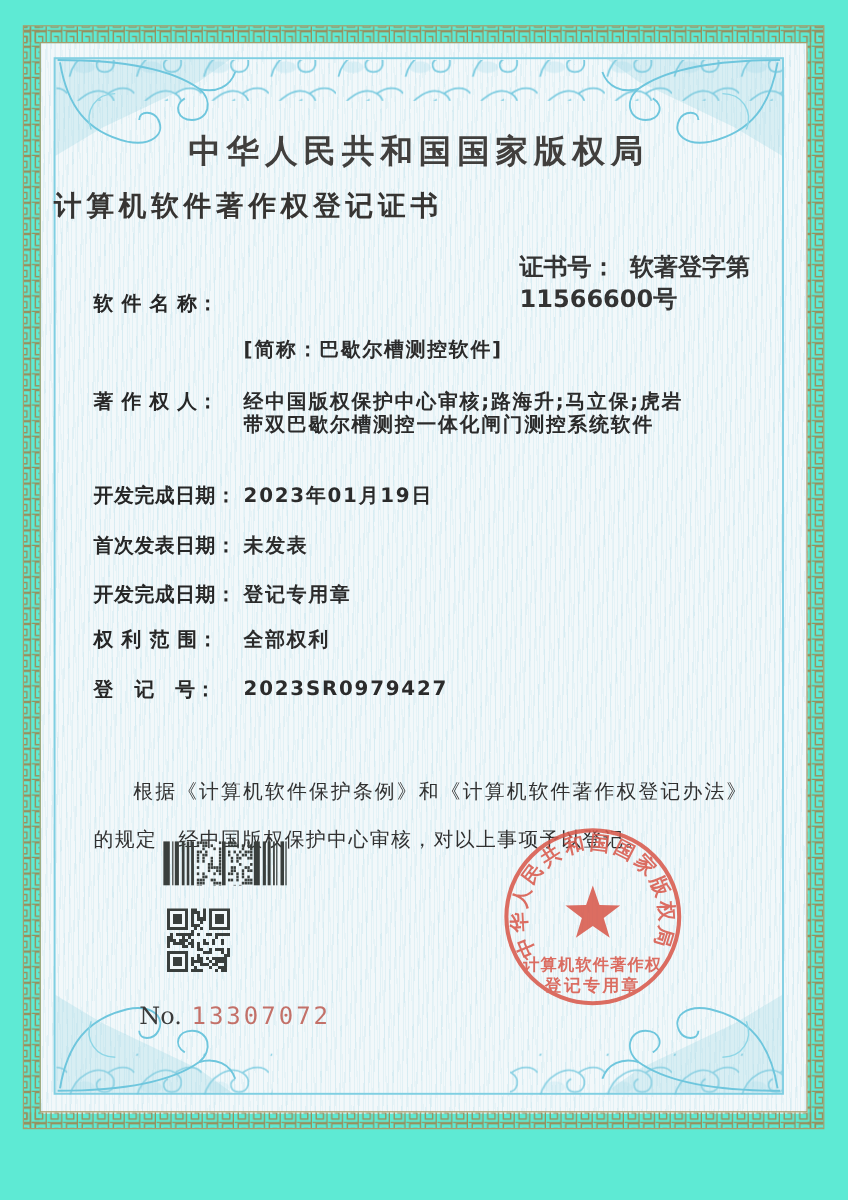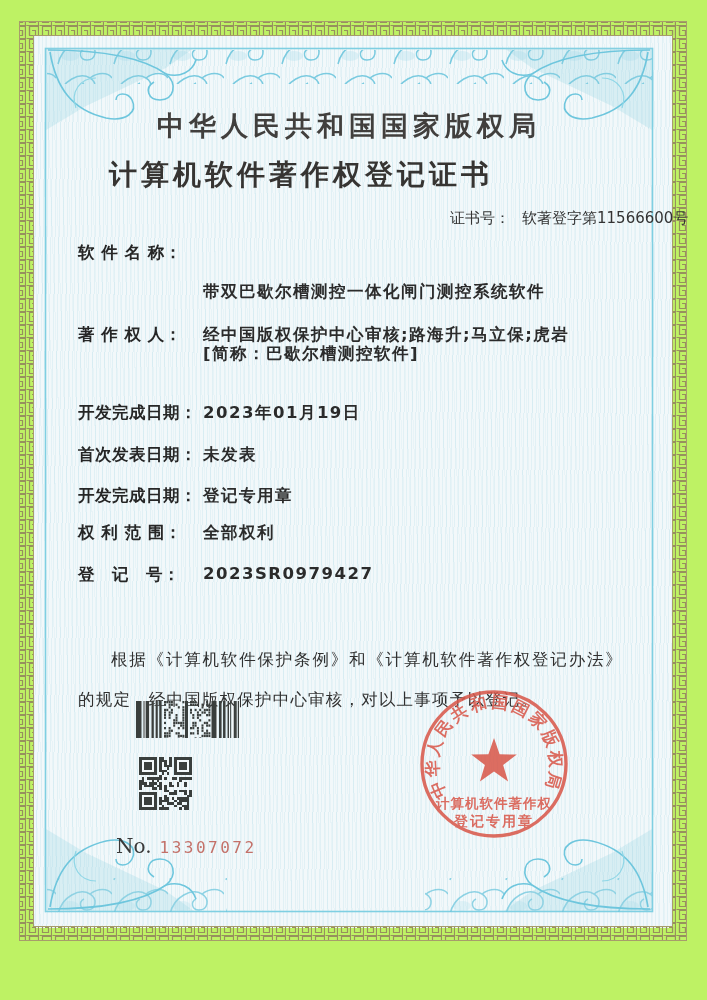--- a/index.html
+++ b/index.html
@@ -1,41 +1,41 @@
 <!DOCTYPE html>
 <html><head>
 <meta charset="utf-8">
 <style>
   html,body{margin:0;padding:0;background:#e9e9e9;}
-  .page{position:relative;width:707px;height:1000px;background:#bef264;overflow:hidden;
+  .page{position:relative;width:707px;height:1000px;background:#5eead4;overflow:hidden;
         font-family:"DejaVu Sans","Liberation Sans",sans-serif;color:#2a2a2a;}
   
   .texture{position:absolute;left:34px;top:36px;width:639px;height:892px;
     background-color:#f2f8fa;
     background-image:
       repeating-linear-gradient(91deg, rgba(120,195,215,.14) 0 1px, rgba(255,255,255,0) 1px 4px),
       repeating-linear-gradient(88deg, rgba(120,195,215,.09) 0 1px, rgba(255,255,255,0) 1px 6px);
   }
   svg.frame{position:absolute;left:0;top:0;pointer-events:none;}
   .content{position:absolute;left:0;top:0;width:707px;height:1000px;}
   .authority{position:absolute;left:45px;top:108px;width:608px;text-align:center;
     font-size:27px;font-weight:bold;letter-spacing:5px;color:#413f3d;}
-  .cert-title{position:absolute;left:45px;top:156px;width:512px;text-align:center;
-    font-size:28px;font-weight:bold;letter-spacing:4px;color:#363432;}
-  .cert-no{position:absolute;left:433px;top:209px;font-size:15px;font-weight:normal;color:#333;margin-left:17px;}
+  .cert-title{position:absolute;left:45px;top:156px;width:512px;
+    font-size:23px;font-weight:bold;letter-spacing:4px;color:#363432;}
+  .cert-no{position:absolute;left:433px;top:209px;font-size:20px;font-weight:bold;color:#333;}
   .cert-no .lbl{margin-right:12px;}
   .row{position:absolute;left:78px;font-size:16.5px;font-weight:bold;}
   .row .lbl{position:absolute;left:0;top:0;white-space:pre;letter-spacing:.5px;color:#262626;}
   .row .val{position:absolute;left:125px;top:0;white-space:pre;letter-spacing:1.5px;color:#2b2b2b;width:460px;}
   .row .val .vline{line-height:24px;}
   .statement{position:absolute;left:78px;top:640px;width:545px;font-size:16.5px;color:#303030;
     line-height:40px;letter-spacing:1.2px;text-indent:2em;text-align:justify;}
   .footer-no{position:absolute;left:116px;top:834px;}
   .footer-no .no-lbl{font-family:"DejaVu Serif","Liberation Serif",serif;font-size:20px;color:#3a3a3a;}
-  .footer-no .no-val{font-family:"DejaVu Sans Mono","Liberation Mono",monospace;font-size:16px;
+  .footer-no .no-val{font-family:"DejaVu Sans Mono","Liberation Mono",monospace;font-size:20px;
     color:#bc5a50;letter-spacing:2.5px;opacity:.85;margin-left:8px;}
   .issue-date{position:absolute;left:424px;top:839px;font-size:17.5px;font-weight:bold;
     letter-spacing:.5px;color:#222;}
   .graphic{position:absolute;}
 </style>
 </head>
 <body>
 
 <div class="page">
 
@@ -85,22 +85,22 @@
     <div class="authority">中华人民共和国国家版权局</div>
     <div class="cert-title">计算机软件著作权登记证书</div>
 
     <div class="cert-no">
       <span class="lbl">证书号：</span><span class="val">软著登字第11566600号</span>
     </div>
 
     <div class="row" style="top:242px">
       <span class="lbl">软 件 名 称：</span>
       <span class="val">
+        <div class="vline">[简称：巴歇尔槽测控软件]</div>
         <div class="vline">带双巴歇尔槽测控一体化闸门测控系统软件</div>
-        <div class="vline">[简称：巴歇尔槽测控软件]</div>
       </span>
     </div>
     <div class="row" style="top:324px">
       <span class="lbl">著 作 权 人：</span>
       <span class="val">经中国版权保护中心审核;路海升;马立保;虎岩</span>
     </div>
     <div class="row" style="top:402px">
       <span class="lbl">开发完成日期：</span>
       <span class="val">2023年01月19日</span>
     </div>

